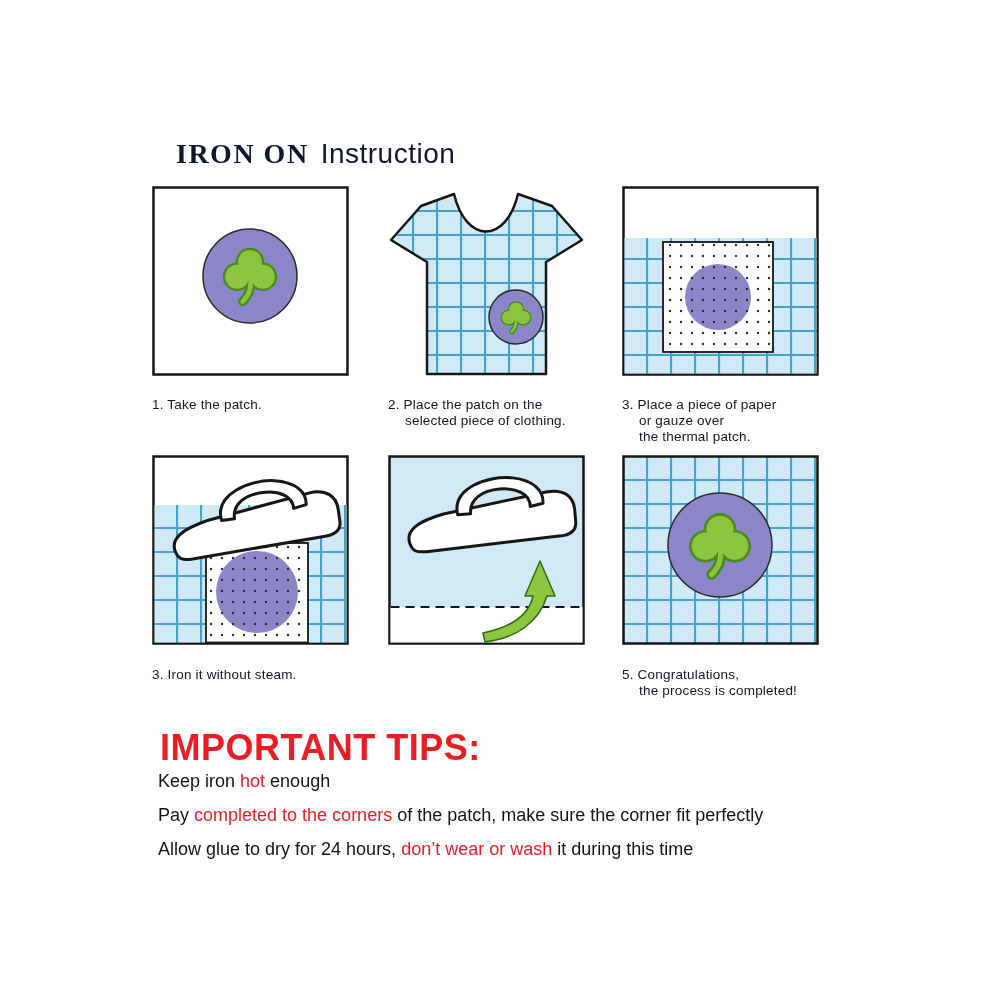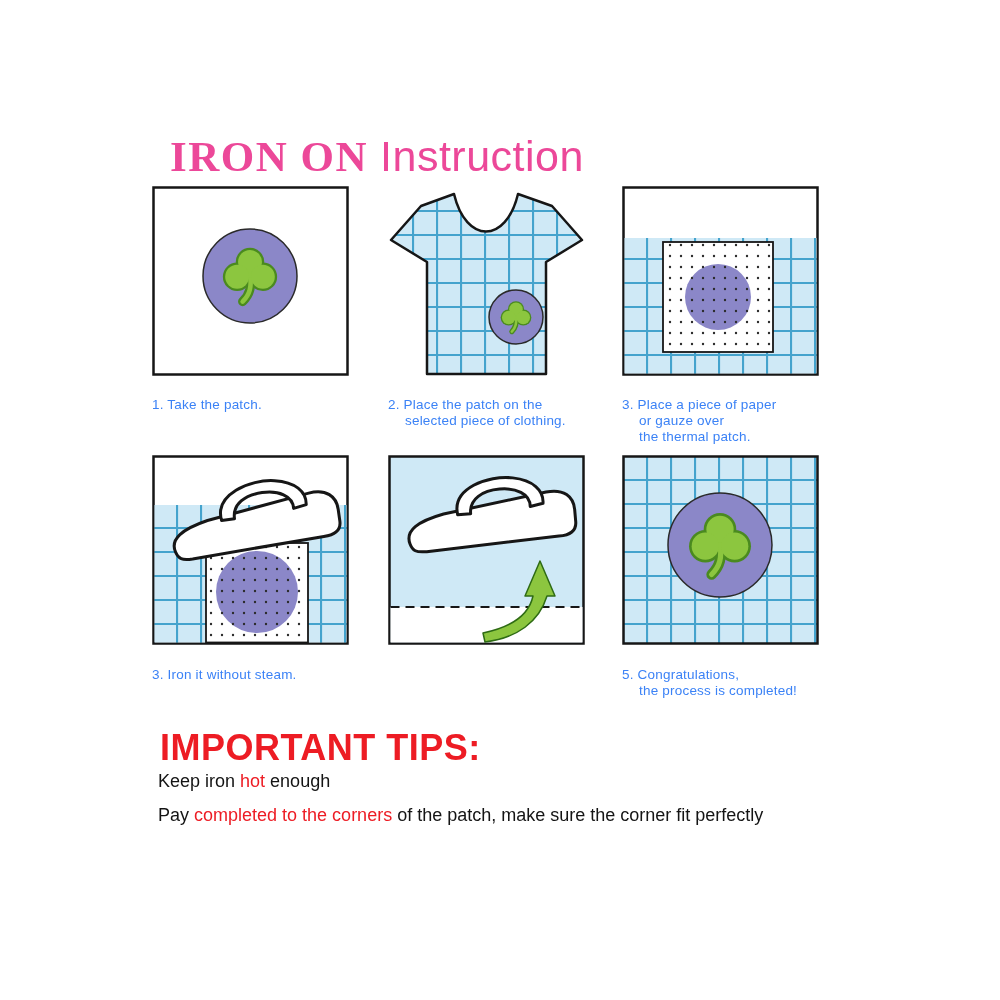--- a/index.html
+++ b/index.html
@@ -1,22 +1,22 @@
 <!DOCTYPE html>
 <html><head>
 <meta charset="utf-8">
 <style>
   html,body{margin:0;padding:0;background:#ffffff;}
   .page{position:relative;width:1000px;height:1000px;background:#ffffff;overflow:hidden;
         font-family:"Liberation Sans",sans-serif;color:#161616;}
-  .title{position:absolute;left:164px;top:126px;margin:6px;font-size:43px;color:#ec4899;white-space:nowrap;}
+  .title{position:absolute;left:164px;top:126px;margin:12px;font-size:28px;color:#0f172a;white-space:nowrap;}
   .t-serif{font-family:"Liberation Serif",serif;font-weight:700;letter-spacing:1.5px;}
   .t-sans{font-family:"Liberation Sans",sans-serif;font-weight:400;margin-left:12px;letter-spacing:0.5px;}
   .panel{position:absolute;width:197px;height:190px;}
-  .caption{position:absolute;width:224px;font-size:13.5px;line-height:16px;color:#3b82f6;
+  .caption{position:absolute;width:224px;font-size:13.5px;line-height:16px;color:#0f172a;
            white-space:pre-line;padding-left:17px;text-indent:-17px;letter-spacing:0.2px;}
   .tips-heading{position:absolute;left:160px;top:727px;margin:0;font-size:36px;font-weight:700;
                 color:#ed1c24;letter-spacing:0.5px;}
   .tip{position:absolute;left:158px;margin:0;font-size:18px;color:#141414;white-space:nowrap;}
   .tip .hl{color:#ed1c24;}
   .sprite{position:absolute;width:0;height:0;overflow:hidden;}
 </style>
 </head>
 <body>
 
@@ -118,14 +118,15 @@
   <div class="caption" style="left:152px;top:667px;">3. Iron it without steam.</div>
   <div class="caption" style="left:622px;top:667px;">5. Congratulations,
 the process is completed!</div>
 
   <h2 class="tips-heading">IMPORTANT TIPS:</h2>
 
   <p class="tip" style="top:771px;"><span>Keep iron </span><span class="hl">hot</span><span> enough</span></p>
 
   <p class="tip" style="top:805px;"><span>Pay </span><span class="hl">completed to the corners</span><span> of the patch, make sure the corner fit perfectly</span></p>
 
+  <p class="tip" style="top:839px;"><span>Allow glue to dry for 24 hours, </span><span class="hl">don’t wear or wash</span><span> it during this time</span></p>
 
 </div>
 
 </body></html>

